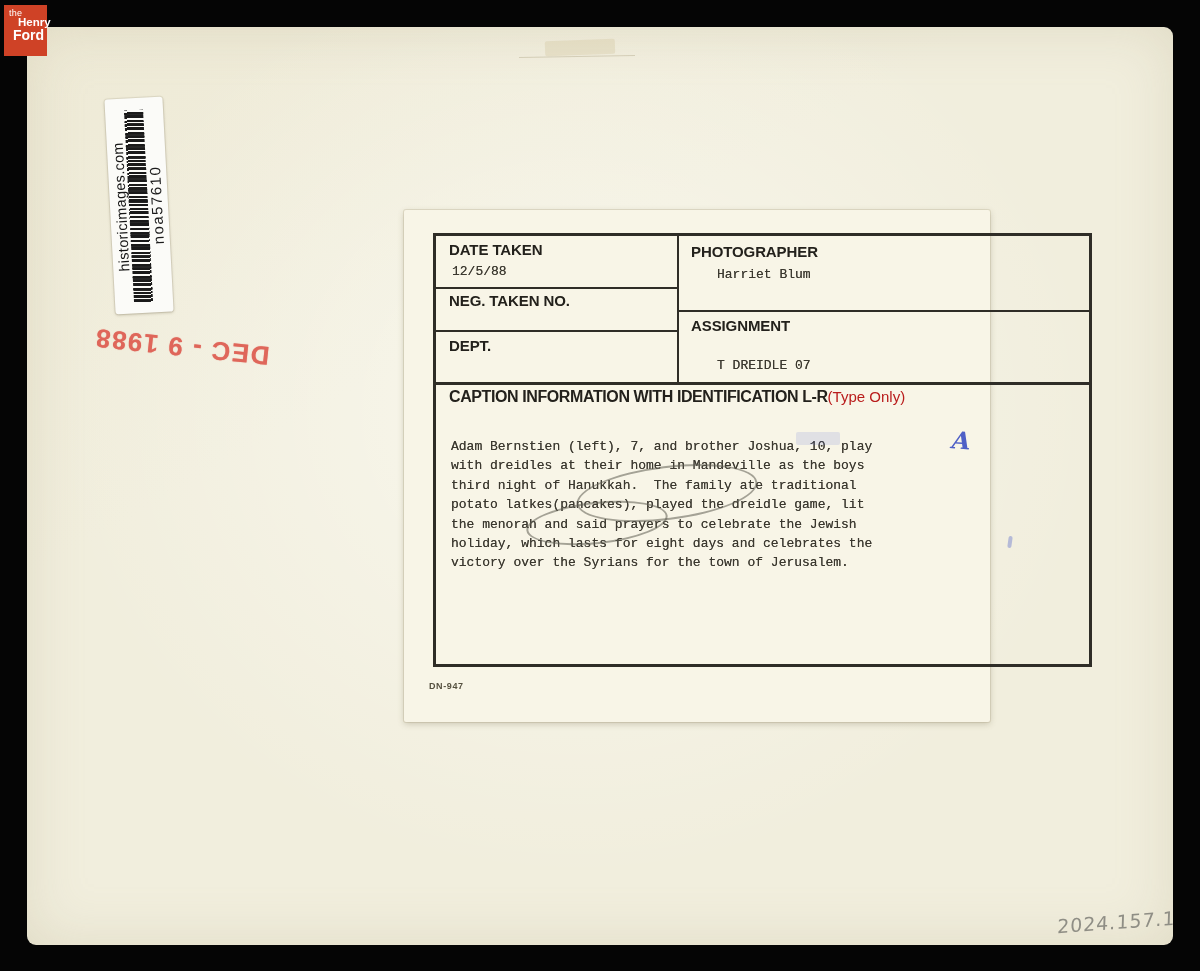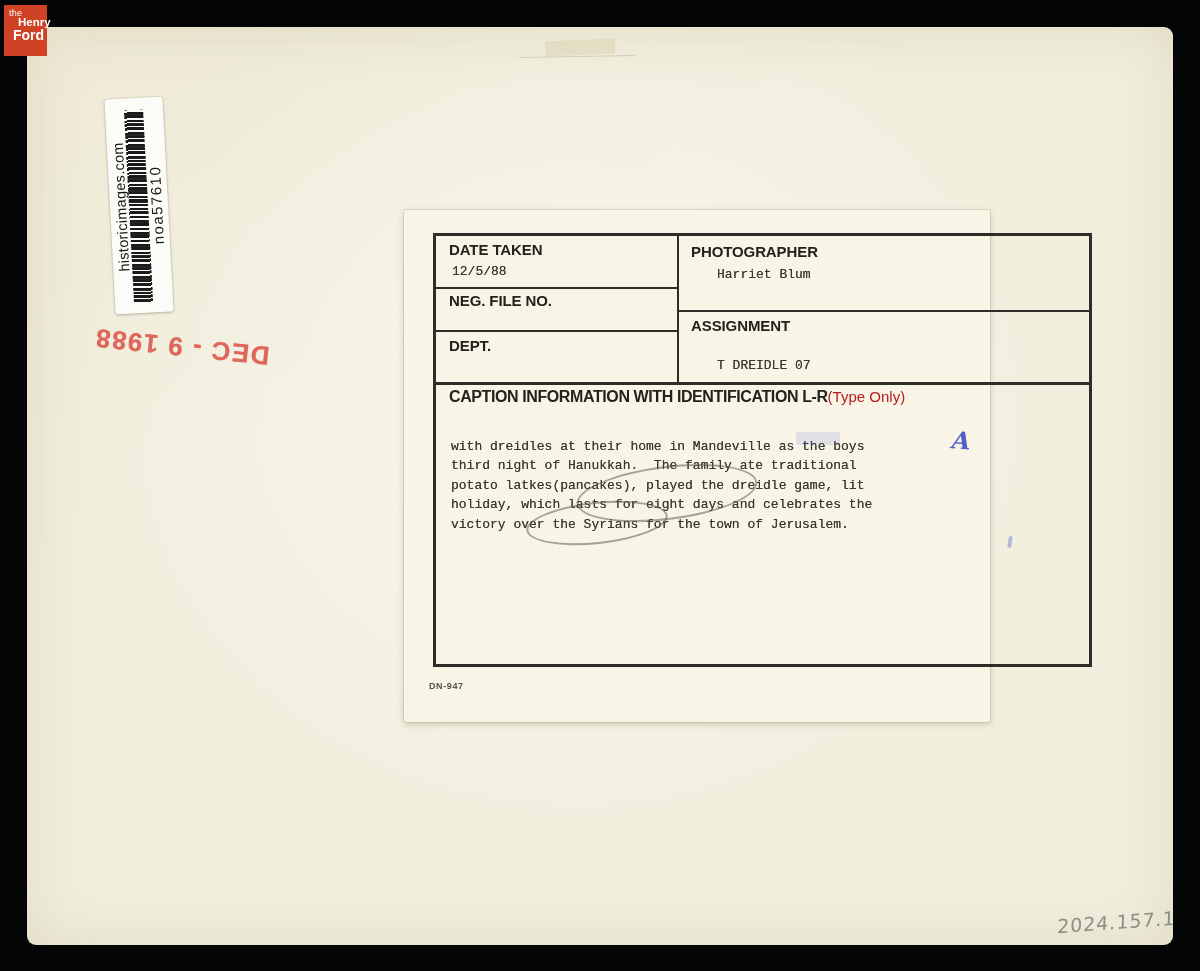--- a/index.html
+++ b/index.html
@@ -126,41 +126,43 @@
 
       <div class="abs line vdiv"></div>
       <div class="abs line h1l"></div>
       <div class="abs line h2l"></div>
       <div class="abs line h1r"></div>
       <div class="abs line hfull"></div>
 
       <div class="abs lbl" style="left:13px;top:5px;">DATE TAKEN</div>
       <div class="abs mono" style="left:16px;top:26px;">12/5/88</div>
 
-      <div class="abs lbl" style="left:13px;top:56px;">NEG. FILE NO.</div>
+      <div class="abs lbl" style="left:13px;top:56px;">NEG. TAKEN NO.</div>
       <div class="abs mono" style="left:16px;top:76px;"></div>
 
       <div class="abs lbl" style="left:13px;top:101px;">DEPT.</div>
       <div class="abs mono" style="left:16px;top:121px;"></div>
 
       <div class="abs lbl" style="left:255px;top:7px;">PHOTOGRAPHER</div>
       <div class="abs mono" style="left:281px;top:29px;">Harriet Blum</div>
 
       <div class="abs lbl" style="left:255px;top:81px;">ASSIGNMENT</div>
       <div class="abs mono" style="left:281px;top:120px;">T DREIDLE 07</div>
 
       <div class="abs" style="left:13px;top:152px;display:flex;align-items:baseline;">
         <span class="lbl" style="font-size:16px;letter-spacing:-0.4px;">CAPTION INFORMATION WITH IDENTIFICATION L-R</span>
         <span class="note">(Type Only)</span>
       </div>
 
       <div class="abs" style="left:15px;top:201px;">
+        <div class="mono">Adam Bernstien (left), 7, and brother Joshua, 10, play</div>
         <div class="mono">with dreidles at their home in Mandeville as the boys</div>
         <div class="mono">third night of Hanukkah.  The family ate traditional</div>
         <div class="mono">potato latkes(pancakes), played the dreidle game, lit</div>
+        <div class="mono">the menorah and said prayers to celebrate the Jewish</div>
         <div class="mono">holiday, which lasts for eight days and celebrates the</div>
         <div class="mono">victory over the Syrians for the town of Jerusalem.</div>
       </div>
 
       <div class="abs oval ovalA"></div>
       <div class="abs oval ovalB"></div>
 
       <div class="abs pensmudge"></div>
       <div class="abs penA">A</div>
       <div class="abs pentick"></div>

